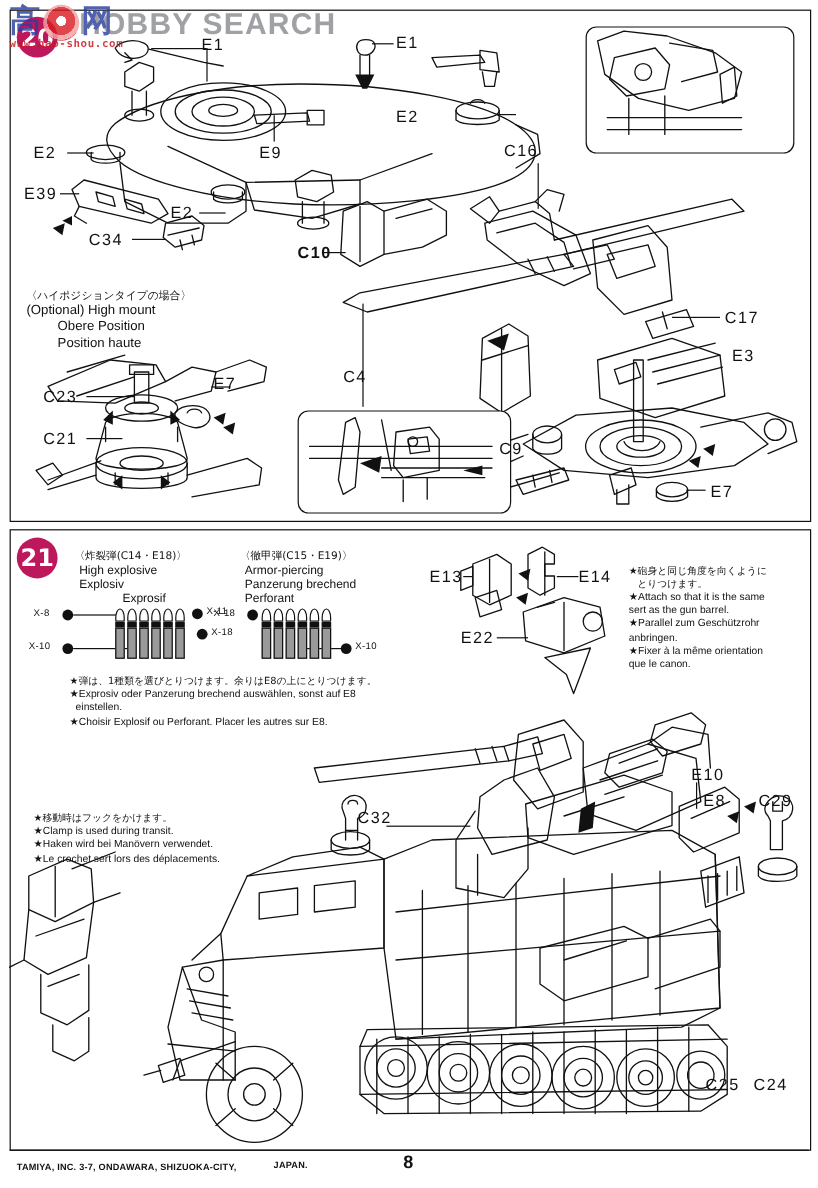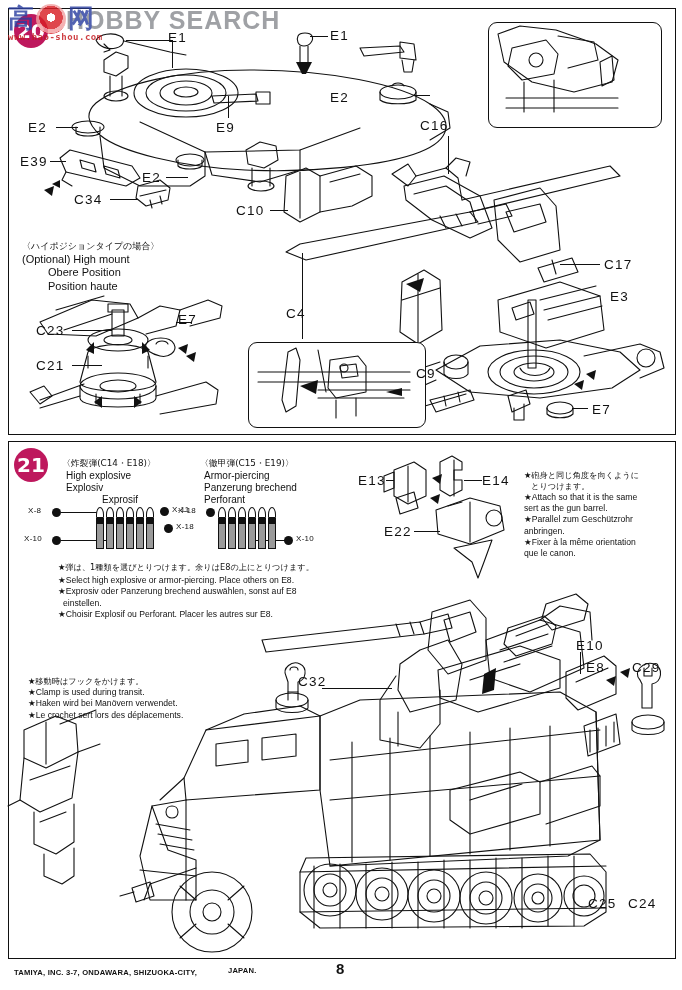--- a/index.html
+++ b/index.html
@@ -417,21 +417,21 @@
 
   <div class="plabel" style="left:168px;top:30px;">E1</div>
   <div class="plabel" style="left:330px;top:28px;">E1</div>
   <div class="plabel" style="left:28px;top:120px;">E2</div>
   <div class="plabel" style="left:142px;top:170px;">E2</div>
   <div class="plabel" style="left:330px;top:90px;">E2</div>
   <div class="plabel" style="left:216px;top:120px;">E9</div>
   <div class="plabel" style="left:20px;top:154px;">E39</div>
   <div class="plabel" style="left:74px;top:192px;">C34</div>
   <div class="plabel" style="left:420px;top:118px;">C16</div>
-  <div class="plabel" style="left:236px;top:203px;">C10</div>
+  <div class="plabel" style="left:248px;top:203px;font-weight:bold;">C10</div>
   <div class="plabel" style="left:286px;top:306px;">C4</div>
   <div class="plabel" style="left:604px;top:257px;">C17</div>
   <div class="plabel" style="left:610px;top:289px;">E3</div>
   <div class="plabel" style="left:416px;top:366px;">C9</div>
   <div class="plabel" style="left:592px;top:402px;">E7</div>
   <div class="plabel" style="left:36px;top:323px;">C23</div>
   <div class="plabel" style="left:36px;top:358px;">C21</div>
   <div class="plabel" style="left:178px;top:312px;">E7</div>
 
   <div class="hdr" style="left:22px;top:240px;">
@@ -531,21 +531,20 @@
       </div>
   </div>
   <div class="dot" style="left:206px;top:508px;"></div>
   <div class="paint" style="left:178px;top:506px;">X-18</div>
   <div class="dot" style="left:284px;top:536px;"></div>
   <div class="paint" style="left:296px;top:534px;">X-10</div>
   <div class="lead h" style="left:250px;top:540px;width:36px;"></div>
 
   <div class="note" style="left:58px;top:562px;width:300px;">
     <div class="jp">★弾は、1種類を選びとりつけます。余りはE8の上にとりつけます。</div>
-    <div style="margin-top:2px;">★Select high explosive or armor-piercing. Place others on E8.</div>
     <div>★Exprosiv oder Panzerung brechend auswählen, sonst auf E8</div>
     <div style="margin-left:5px;">einstellen.</div>
     <div>★Choisir Explosif ou Perforant. Placer les autres sur E8.</div>
   </div>
 
   <div class="note" style="left:28px;top:676px;width:210px;">
     <div class="jp">★移動時はフックをかけます。</div>
     <div>★Clamp is used during transit.</div>
     <div>★Haken wird bei Manövern verwendet.</div>
     <div>★Le crochet sert lors des déplacements.</div>

